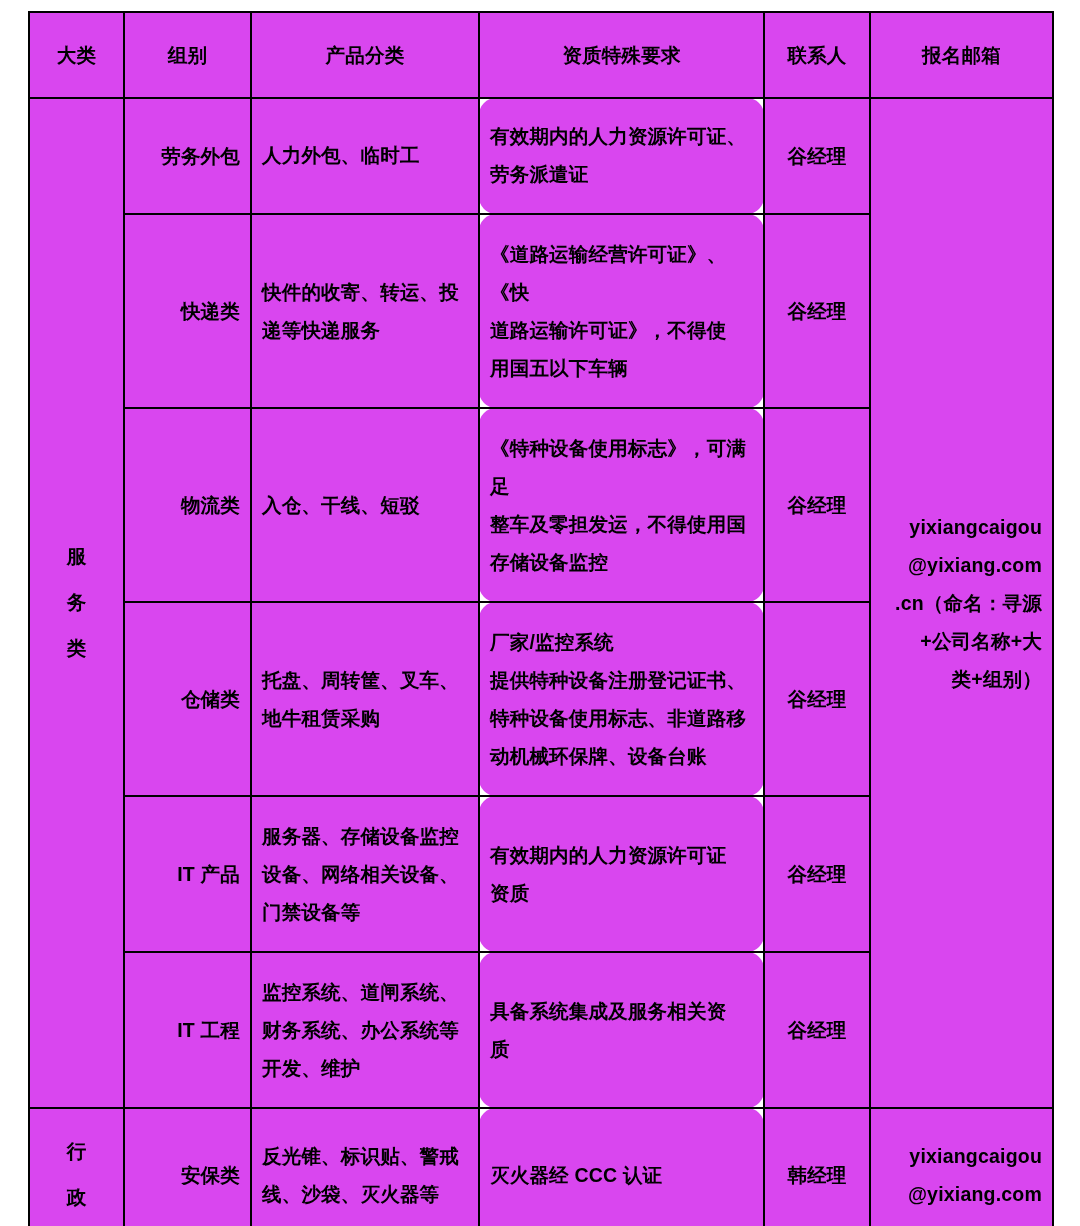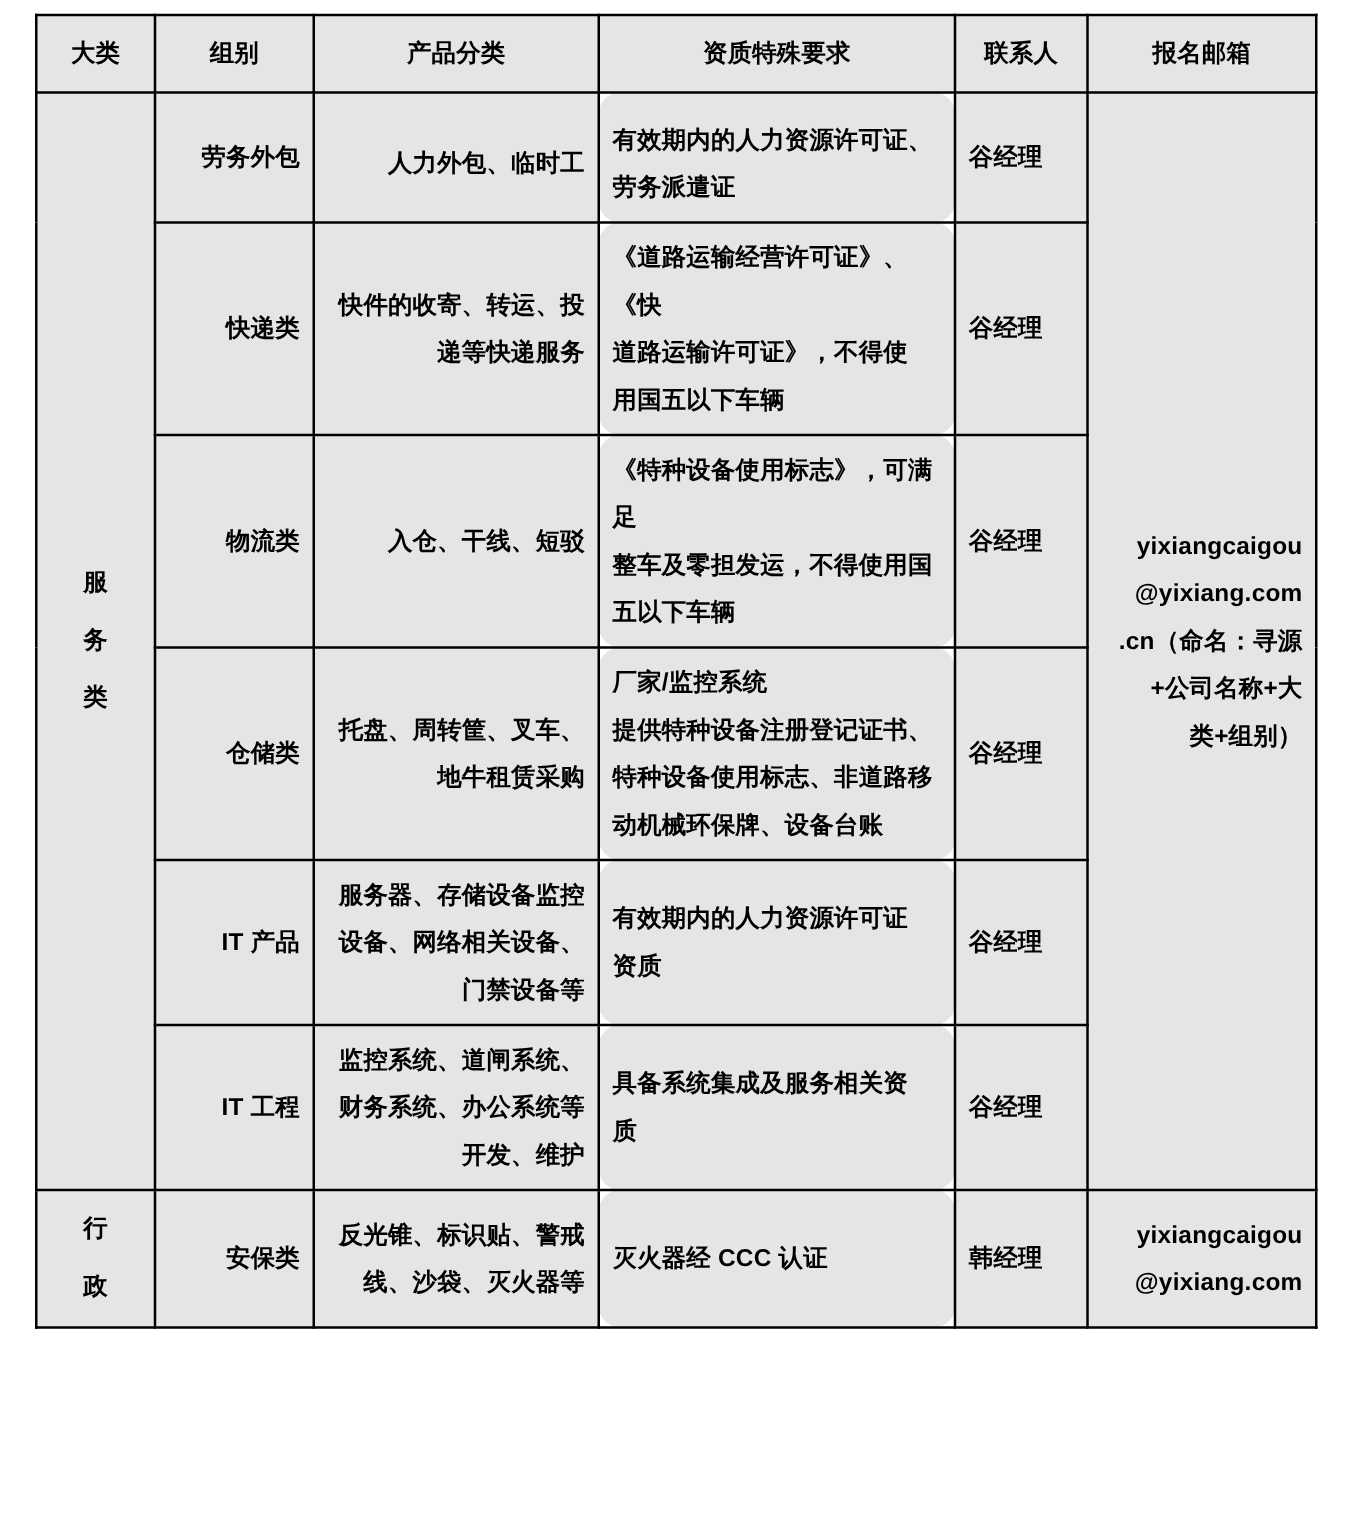--- a/index.html
+++ b/index.html
@@ -25,27 +25,27 @@
     left: 28px;
     top: 11px;
     width: 1024px;
     border-collapse: collapse;
     table-layout: fixed;
     background: #ffffff;
   }
   table.req-table td,
   table.req-table th {
     border: 2px solid #000000;
-    padding: 8px 10px;
+    padding: 20px 10px;
     vertical-align: middle;
     font-weight: bold;
     font-size: 19.5px;
     line-height: 1.95;
     letter-spacing: 0.2px;
-    background: #e5e5e5;
+    background: #d946ef;
   }
   th.hdr {
     text-align: center;
     height: 44px;
     padding: 6px 4px;
     line-height: 1.2;
     font-size: 20px;
   }
   
   col.c-major   { width: 95px; }
@@ -65,36 +65,36 @@
     line-height: 2.35;
     font-size: 19.5px;
   }
   td.group {
     text-align: right;
     vertical-align: middle;
     padding-left: 14px;
     font-size: 19.5px;
   }
   td.product {
-    text-align: right;
+    text-align: left;
     vertical-align: top;
     padding-top: 12px;
     padding-left: 12px;
     padding-right: 6px;
   }
   td.qual {
     text-align: left;
     vertical-align: top;
     padding-top: 12px;
     padding-left: 10px;
     padding-right: 6px;
     border-radius: 17px;
   }
   td.contact {
-    text-align: left;
+    text-align: center;
     vertical-align: middle;
     font-size: 19.5px;
     padding: 6px 2px;
   }
   td.email {
     text-align: center;
     vertical-align: middle;
     padding: 8px 6px;
     line-height: 2.5;
     font-size: 19.5px;
@@ -170,21 +170,21 @@
       </tr>
 
       <tr>
         <td class="group">物流类</td>
         <td class="product">
           <span class="pline">入仓、干线、短驳</span>
         </td>
         <td class="qual">
           <span class="qline">《特种设备使用标志》，可满足</span>
           <span class="qline">整车及零担发运，不得使用国</span>
-          <span class="qline">五以下车辆</span>
+          <span class="qline">存储设备监控</span>
         </td>
         <td class="contact">谷经理</td>
       </tr>
 
       <tr>
         <td class="group">仓储类</td>
         <td class="product">
           <span class="pline">托盘、周转筐、叉车、</span>
           <span class="pline">地牛租赁采购</span>
         </td>

